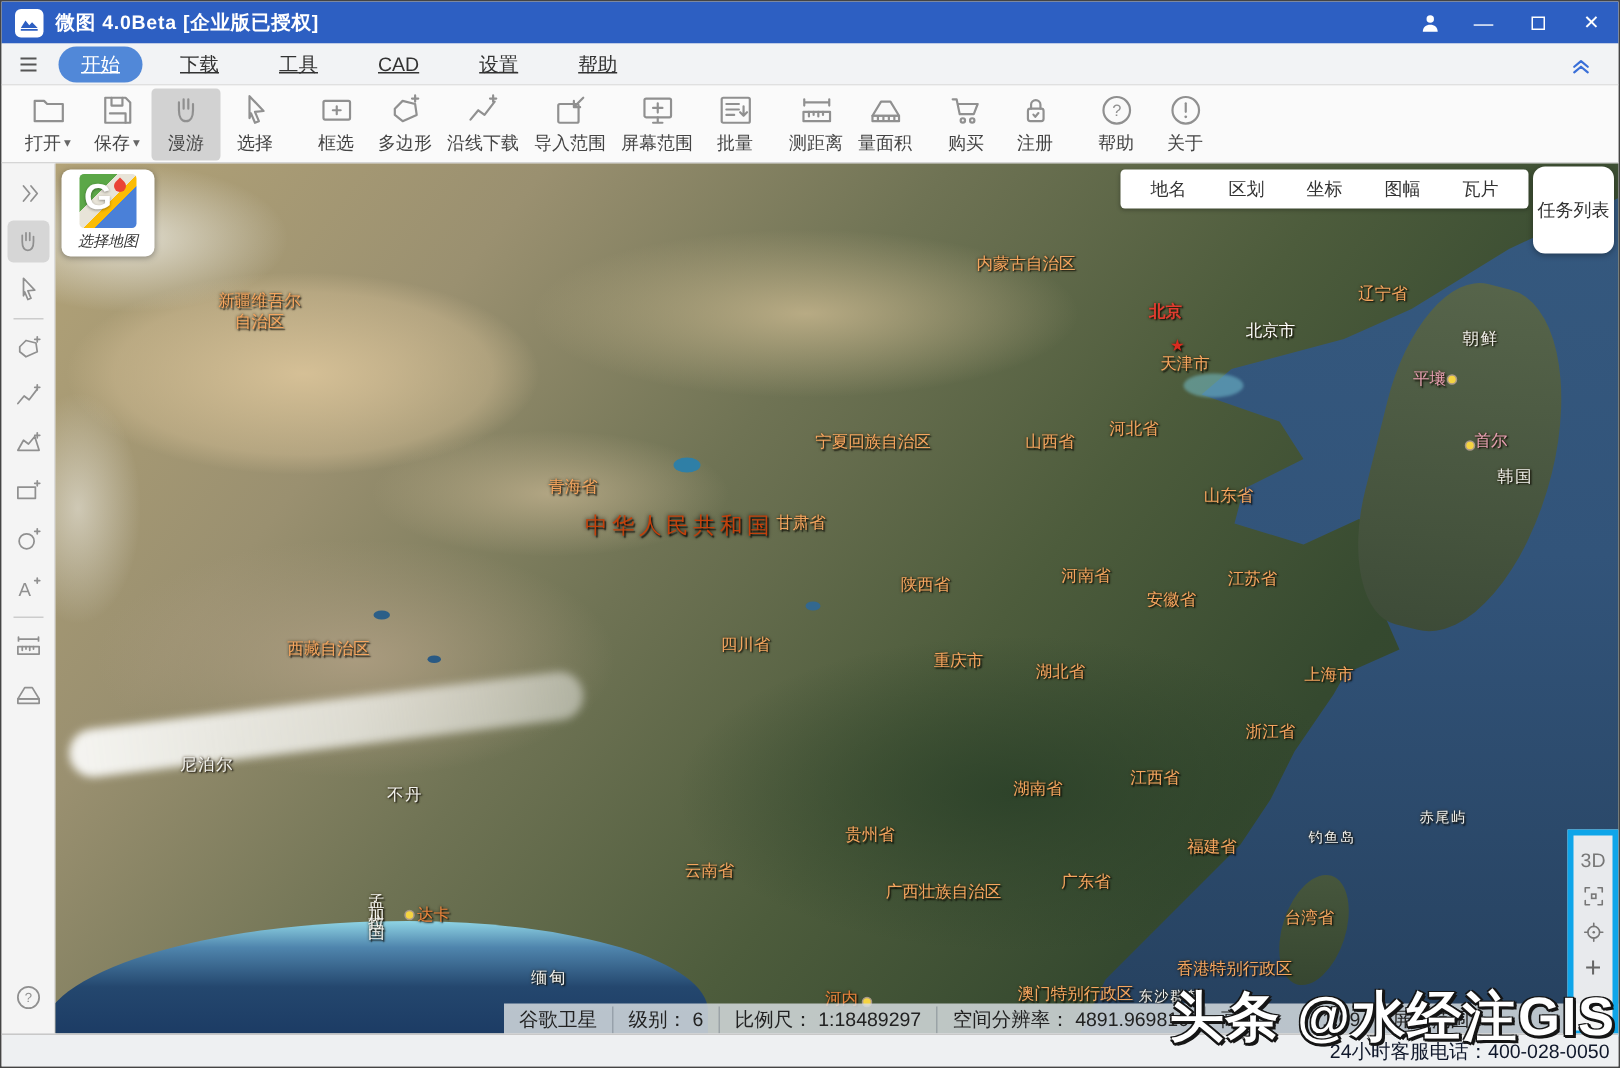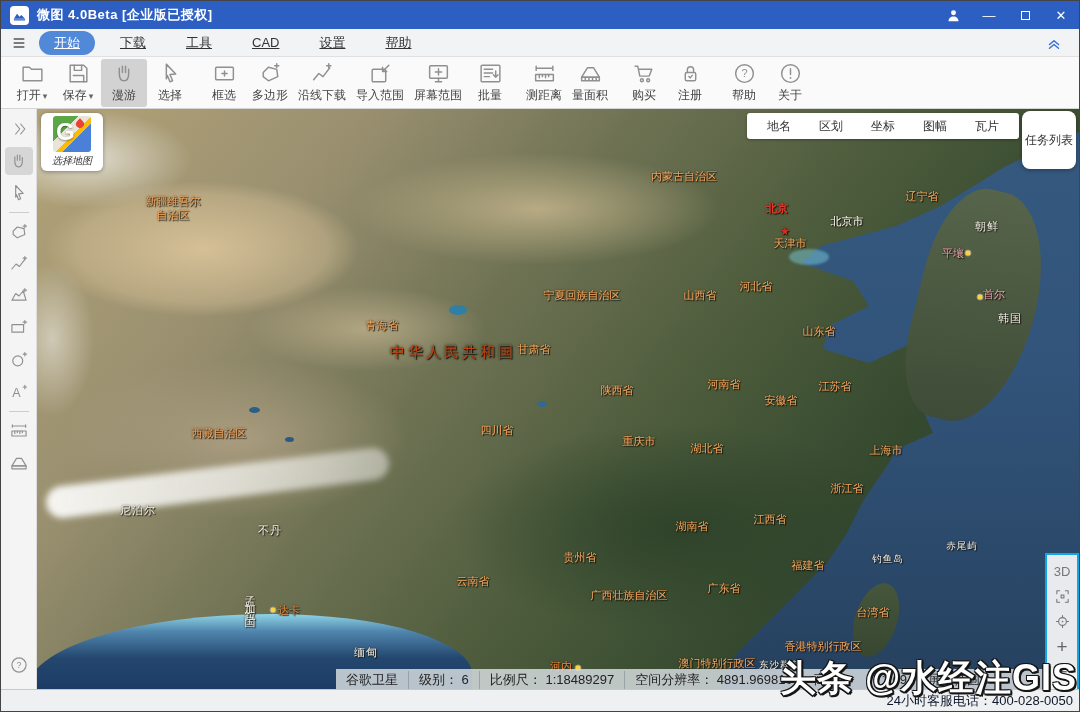--- a/index.html
+++ b/index.html
@@ -79,21 +79,21 @@
   .gicon .g{position:absolute;left:3px;top:2px;font-size:24px;font-weight:bold;color:#fff;text-shadow:0 1px 2px rgba(0,0,0,.4);}
   .gicon .pin{position:absolute;right:7px;top:4px;width:8px;height:8px;background:#ea4335;border-radius:50% 50% 50% 0;transform:rotate(135deg);}
   .picker-label{font-size:10px;color:#333;margin-top:2px;font-style:italic;}
   .type-bar{position:absolute;left:67px;top:5px;height:28px;background:#fff;border-radius:14px;box-shadow:0 1px 3px rgba(0,0,0,.3);display:flex;align-items:center;padding:0 8px;z-index:9;}
   .type-tab{padding:3px 12px;font-size:12px;color:#333;border-radius:12px;margin:0 3px;cursor:pointer;white-space:nowrap;}
   .type-tab.active{background:#c9c9c9;}
   .overlay-bar{position:absolute;right:60px;top:4px;height:26px;background:#fff;border-radius:3px;box-shadow:0 1px 3px rgba(0,0,0,.3);display:flex;align-items:center;padding:0 6px;z-index:9;}
   .ov-tab{padding:2px 14px;font-size:12px;color:#333;cursor:pointer;white-space:nowrap;}
   .task-btn{position:absolute;right:3px;top:2px;width:54px;height:58px;background:#fff;border-radius:8px;box-shadow:0 1px 4px rgba(0,0,0,.35);display:flex;align-items:center;justify-content:center;font-size:12px;color:#333;z-index:10;cursor:pointer;}
   
-  .red-box{position:absolute;left:1044px;top:552px;width:34px;height:138px;border:2px solid #0ea5e9;background:rgba(248,248,248,.92);z-index:25;display:flex;flex-direction:column;align-items:center;justify-content:space-around;padding:4px 0;}
+  .red-box{position:absolute;left:1044px;top:552px;width:34px;height:138px;border:4px solid #0ea5e9;background:rgba(248,248,248,.92);z-index:25;display:flex;flex-direction:column;align-items:center;justify-content:space-around;padding:4px 0;}
   .ctrl{width:24px;height:24px;display:flex;align-items:center;justify-content:center;color:#777;cursor:pointer;font-size:13px;}
   .ctrl svg{width:17px;height:17px;}
   .ctrl.zoomtxt{font-size:19px;color:#666;}
   
   .status-strip{position:absolute;left:335px;top:668px;right:0;height:22px;background:rgba(213,218,222,.85);display:flex;align-items:center;z-index:15;overflow:hidden;}
   .seg{font-size:13px;color:#222;padding:0 10px;border-left:1px solid rgba(110,120,130,.45);white-space:pre;}
   .seg:first-child{border-left:none;}
   
   .watermark{position:absolute;right:2px;bottom:8px;z-index:40;font-size:36px;font-weight:900;color:#fff;letter-spacing:1px;white-space:nowrap;
     text-shadow:2px 2px 0 #151515,-1px -1px 0 #151515,1px -1px 0 #151515,-1px 1px 0 #151515,2px 0 0 #151515,0 2px 0 #151515;}

